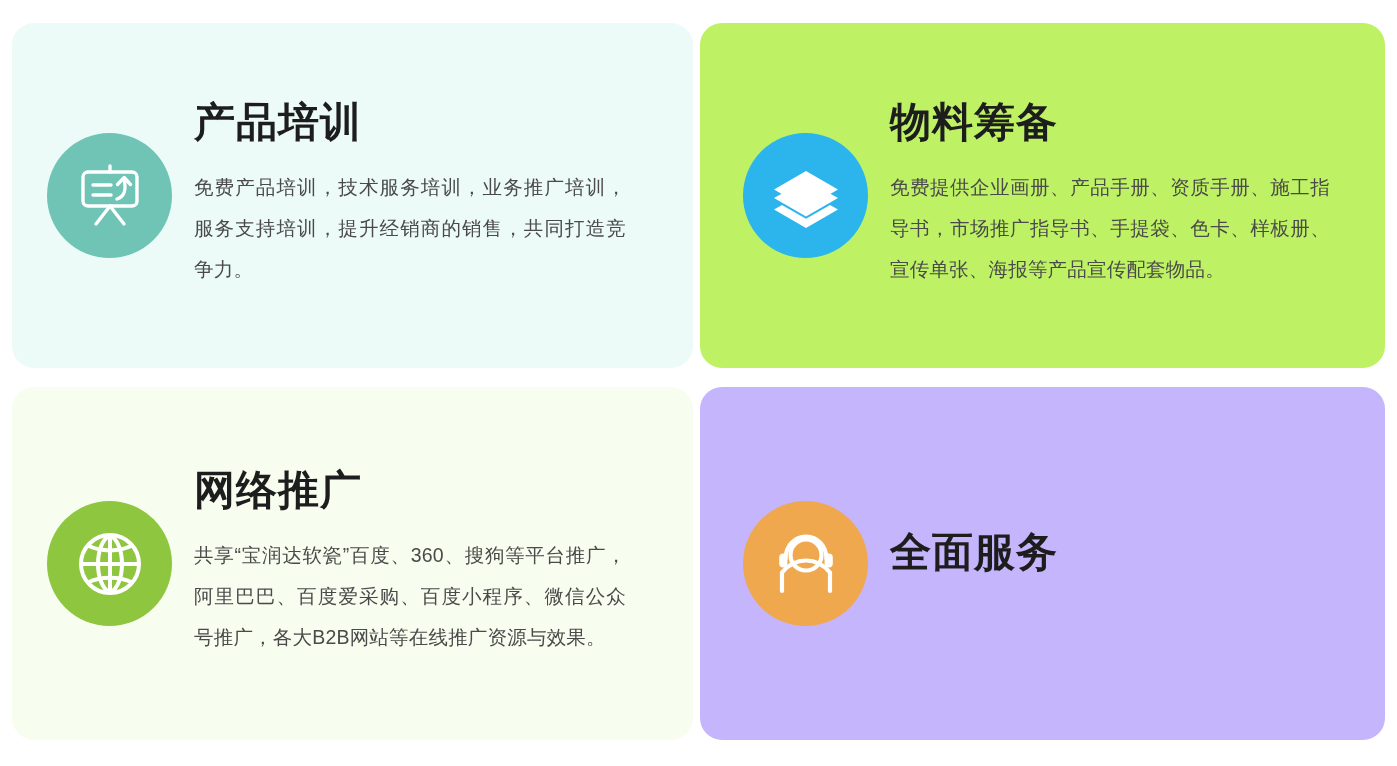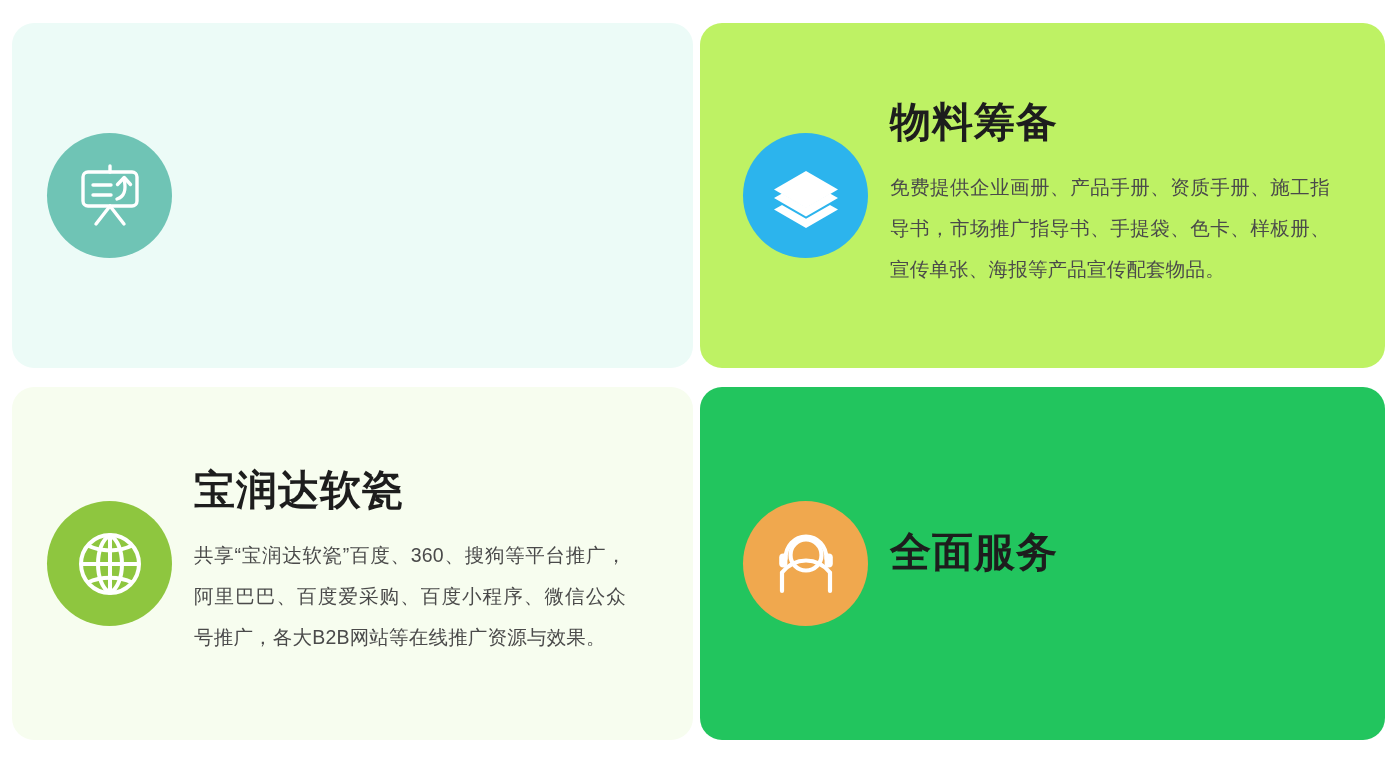--- a/index.html
+++ b/index.html
@@ -104,20 +104,24 @@
             <line x1="19" y1="25" x2="37" y2="25"></line>
             <line x1="19" y1="35" x2="37" y2="35"></line>
             <path d="M43 39 C52 36 52 28 50 19"></path>
             <polyline points="43.5,24.5 50.2,17.5 56.5,24.5"></polyline>
             <line x1="36" y1="46" x2="22" y2="64"></line>
             <line x1="36" y1="46" x2="50" y2="64"></line>
           </g>
         </svg>
       </div>
     </div>
+    <div class="content">
+      <h2 class="card-title" style="color: rgb(29, 29, 29);">产品培训</h2>
+      <p class="card-desc" style="color: rgb(74, 74, 74);">免费产品培训，技术服务培训，业务推广培训，服务支持培训，提升经销商的销售，共同打造竞争力。</p>
+    </div>
   </div>
 
   <div class="card card-2" style="background: #bef264;">
     <div class="icon-wrap">
       <div class="icon-circle" style="background: rgb(44, 180, 237);">
         <svg width="76" height="76" viewBox="0 0 76 76">
           <g fill="#ffffff">
             <path d="M38 13 L70 31.5 L38 50 L6 31.5 Z"></path>
             <path d="M6 40 L14 35.4 L38 49.2 L62 35.4 L70 40 L38 58.5 Z"></path>
             <path d="M6 51.5 L14 46.9 L38 60.7 L62 46.9 L70 51.5 L38 70 Z"></path>
@@ -141,26 +145,26 @@
             <line x1="9.6" y1="38" x2="66.4" y2="38"></line>
             <path d="M38 9 C22 18 22 58 38 67"></path>
             <path d="M38 9 C54 18 54 58 38 67"></path>
             <path d="M16 19.5 C28.5 26 47.5 26 60 19.5"></path>
             <path d="M16 56.5 C28.5 50 47.5 50 60 56.5"></path>
           </g>
         </svg>
       </div>
     </div>
     <div class="content">
-      <h2 class="card-title" style="color: rgb(29, 29, 29);">宝润达软瓷</h2>
+      <h2 class="card-title" style="color: rgb(29, 29, 29);">网络推广</h2>
       <p class="card-desc" style="color: rgb(74, 74, 74);">共享“宝润达软瓷”百度、360、搜狗等平台推广，阿里巴巴、百度爱采购、百度小程序、微信公众号推广，各大B2B网站等在线推广资源与效果。</p>
     </div>
   </div>
 
-  <div class="card card-4" style="background: #22c55e;">
+  <div class="card card-4" style="background: #c4b5fd;">
     <div class="icon-wrap">
       <div class="icon-circle" style="background: rgb(240, 168, 78);">
         <svg width="76" height="76" viewBox="0 0 76 76">
           <g fill="none" stroke="#ffffff" stroke-width="4.2" stroke-linecap="round" stroke-linejoin="round">
             <circle cx="38" cy="29" r="15.5"></circle>
             <path d="M17.5 33 C17.5 20 26.5 10.5 38 10.5 C49.5 10.5 58.5 20 58.5 33"></path>
             <path d="M14 46.5 C21 38 29 34.5 38 34.5 C47 34.5 55 38 62 46.5"></path>
           </g>
           <g fill="#ffffff">
             <rect x="11.2" y="27.5" width="8.2" height="14" rx="4.1"></rect>

